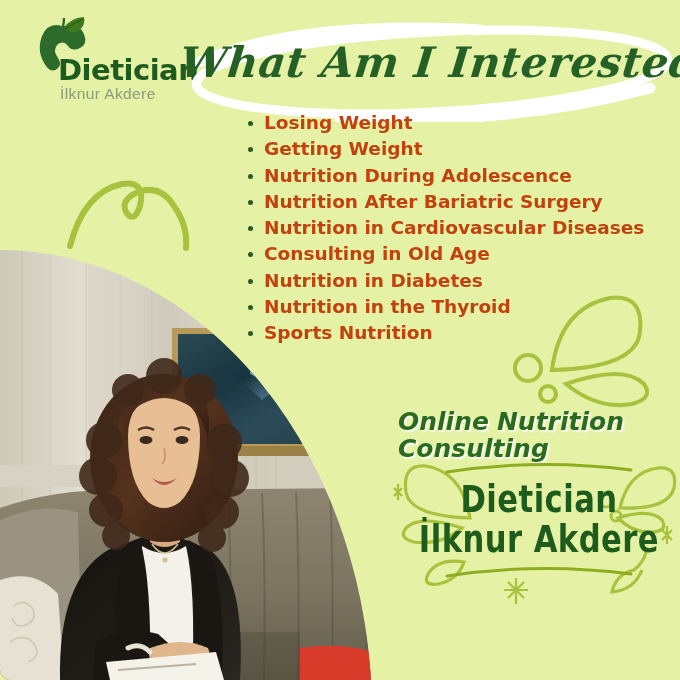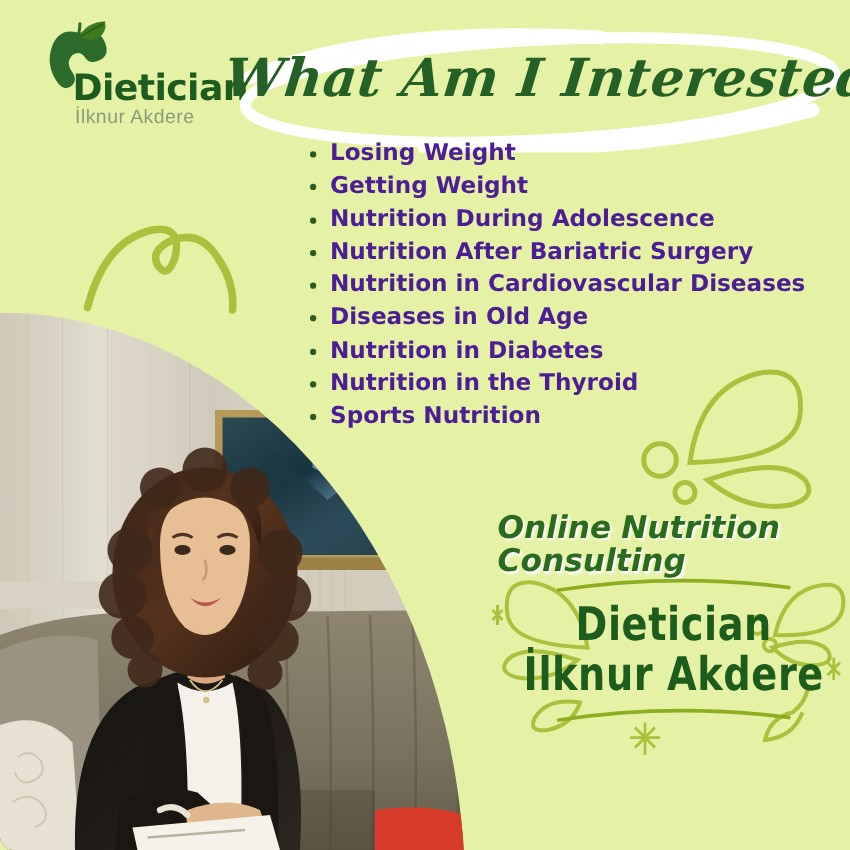--- a/index.html
+++ b/index.html
@@ -77,21 +77,21 @@
   #interest-list{
     position:absolute;left:246px;top:110px;width:420px;
     list-style:none;margin:0;padding:0;
   }
   #interest-list li{
     position:relative;
     padding-left:18px;
     font-family:"DejaVu Sans", sans-serif;
     font-size:18.5px;
     font-weight:600;
-    color:#4c1d95;
+    color:#c2410c;
     line-height:26.3px;
     white-space:nowrap;
   }
   #interest-list li:before{
     content:"";
     position:absolute;left:2px;top:11px;
     width:5px;height:5px;border-radius:50%;
     background:#2c5a22;
   }
 
@@ -291,21 +291,21 @@
     </svg>
     <div id="title-text">What Am I Interested In</div>
   </div>
 
   <ul id="interest-list">
     <li>Losing Weight</li>
     <li>Getting Weight</li>
     <li>Nutrition During Adolescence</li>
     <li>Nutrition After Bariatric Surgery</li>
     <li>Nutrition in Cardiovascular Diseases</li>
-    <li>Diseases in Old Age</li>
+    <li>Consulting in Old Age</li>
     <li>Nutrition in Diabetes</li>
     <li>Nutrition in the Thyroid</li>
     <li>Sports Nutrition</li>
   </ul>
 
   <svg class="deco" style="left:64px;top:162px;width:140px;height:90px;" viewBox="0 0 140 90">
     <path d="M6 84 Q20 30 58 22 Q82 18 76 44 Q70 62 62 50 Q56 38 74 30 Q96 22 110 44 Q124 64 122 86" stroke="#a9c13c" stroke-width="6" fill="none" stroke-linecap="round"></path>
   </svg>
 
   <svg class="deco" style="left:504px;top:292px;width:176px;height:130px;" viewBox="0 0 176 130">

